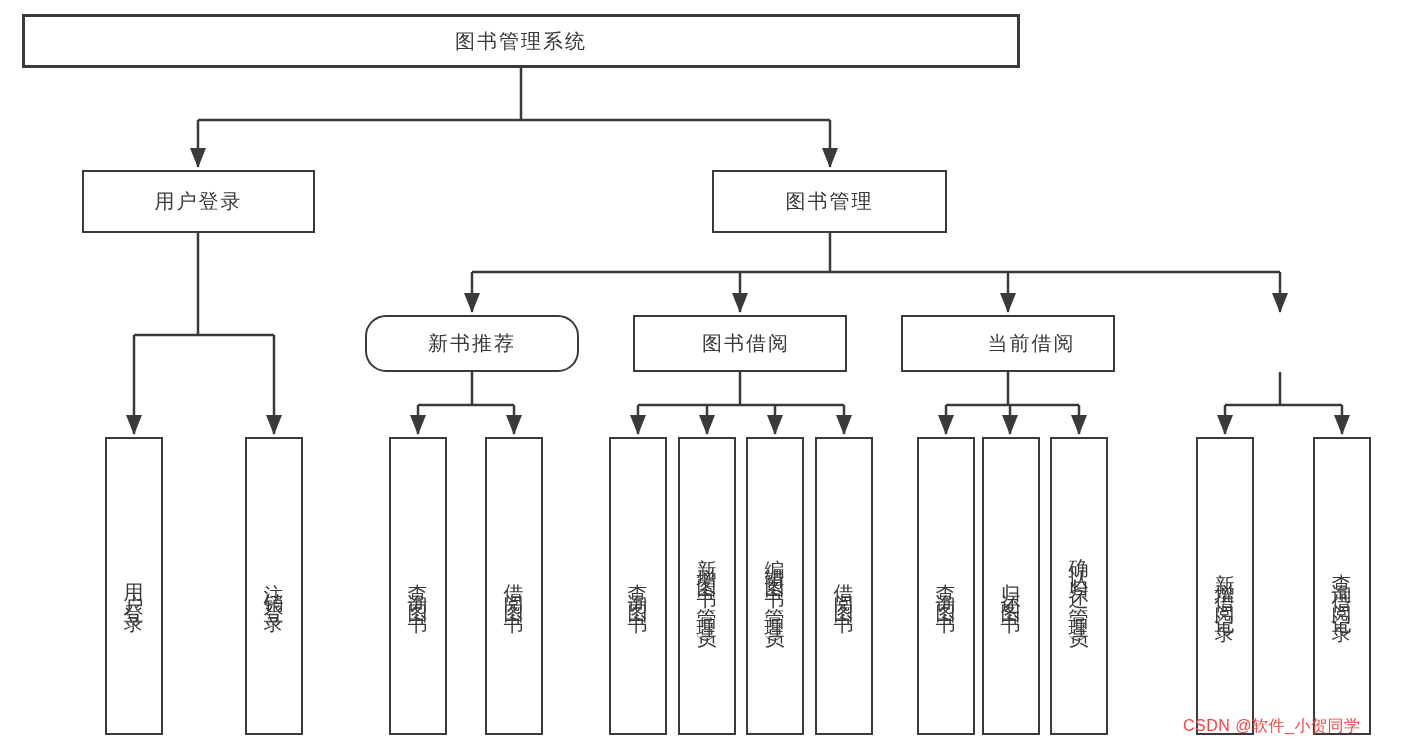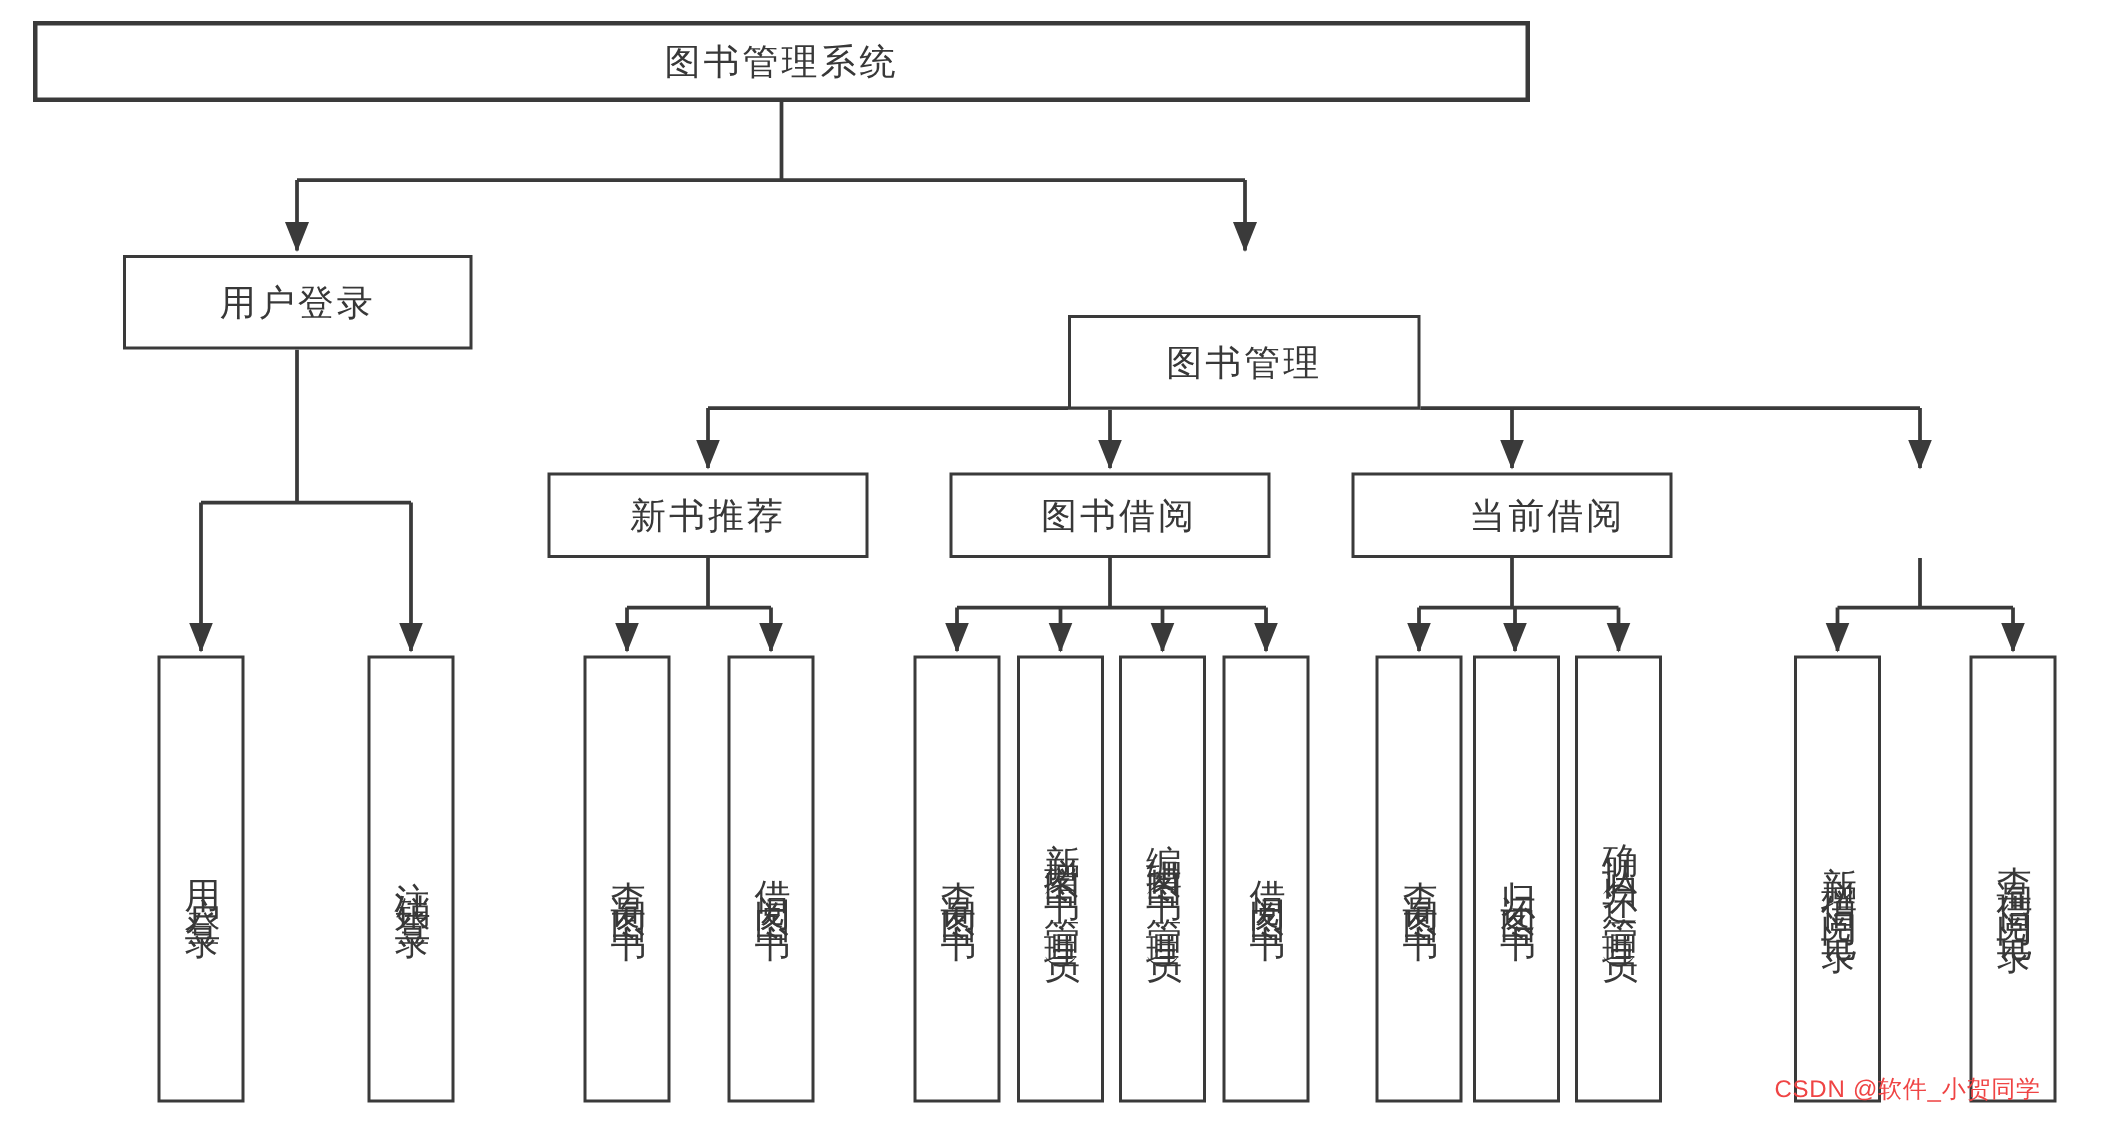--- a/index.html
+++ b/index.html
@@ -9,21 +9,21 @@
   #wires{position:absolute;left:0;top:0;width:1405px;height:747px;}
   .node{
     position:absolute;
     box-sizing:border-box;
     border:2px solid #3a3a3a;
     background:#ffffff;
     color:#383838;
     display:flex;
     align-items:center;
     justify-content:center;
-    font-size:24px;
+    font-size:20px;
   }
   .node.h{letter-spacing:2px;}
   .node.v{
     writing-mode:vertical-rl;
     text-orientation:mixed;
     letter-spacing:10px;
     line-height:1;
     padding-top:4px;
   }
   .root{border-width:3px;}
@@ -88,23 +88,23 @@
 
     <path class="wire" d="M1280,372 V405"></path>
     <path class="wire" d="M1225,405 H1342"></path>
     <path class="wire" d="M1225,405 V434" marker-end="url(#ah)"></path>
     <path class="wire" d="M1342,405 V434" marker-end="url(#ah)"></path>
   </svg>
 
   <div class="node h root" style="left:22px;top:14px;width:998px;height:54px;">图书管理系统</div>
 
   <div class="node h" style="left:82px;top:170px;width:233px;height:63px;">用户登录</div>
-  <div class="node h" style="left:712px;top:170px;width:235px;height:63px;margin-top:40px;">图书管理</div>
+  <div class="node h" style="left:712px;top:170px;width:235px;height:63px;">图书管理</div>
 
-  <div class="node h" style="left:365px;top:315px;width:214px;height:57px;">新书推荐</div>
+  <div class="node h" style="left:365px;top:315px;width:214px;height:57px;border-radius:21px;">新书推荐</div>
   <div class="node h" style="left:633px;top:315px;width:214px;height:57px;padding-left:12px;">图书借阅</div>
   <div class="node h" style="left:901px;top:315px;width:214px;height:57px;padding-left:47px;">当前借阅</div>
 
   <div class="node v" style="left:105px;top:437px;width:58px;height:298px;">用户登录</div>
   <div class="node v" style="left:245px;top:437px;width:58px;height:298px;">注销登录</div>
 
   <div class="node v" style="left:389px;top:437px;width:58px;height:298px;">查询图书</div>
   <div class="node v" style="left:485px;top:437px;width:58px;height:298px;">借阅图书</div>
 
   <div class="node v" style="left:609px;top:437px;width:58px;height:298px;">查询图书</div>

